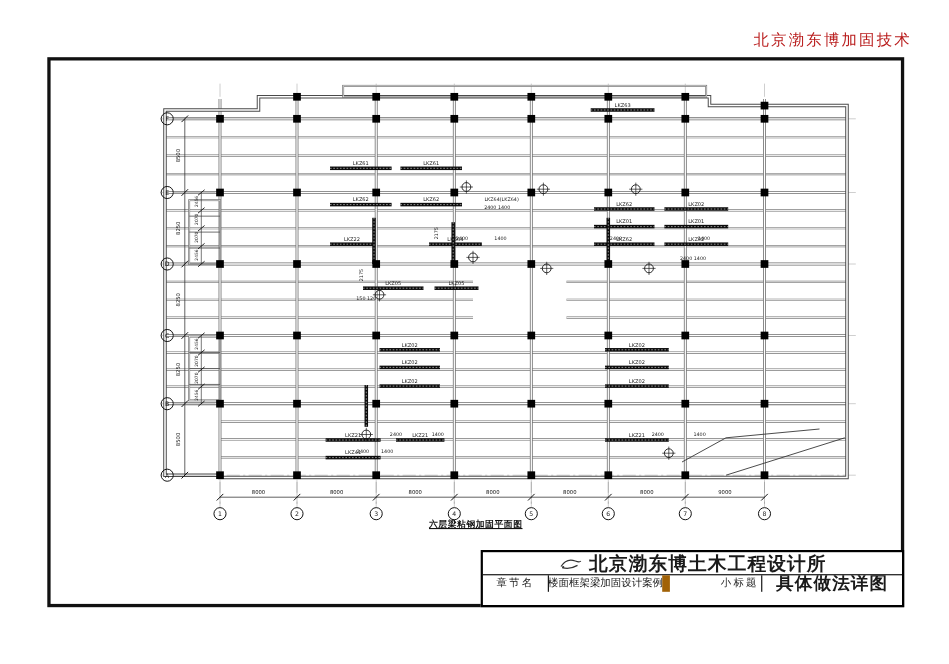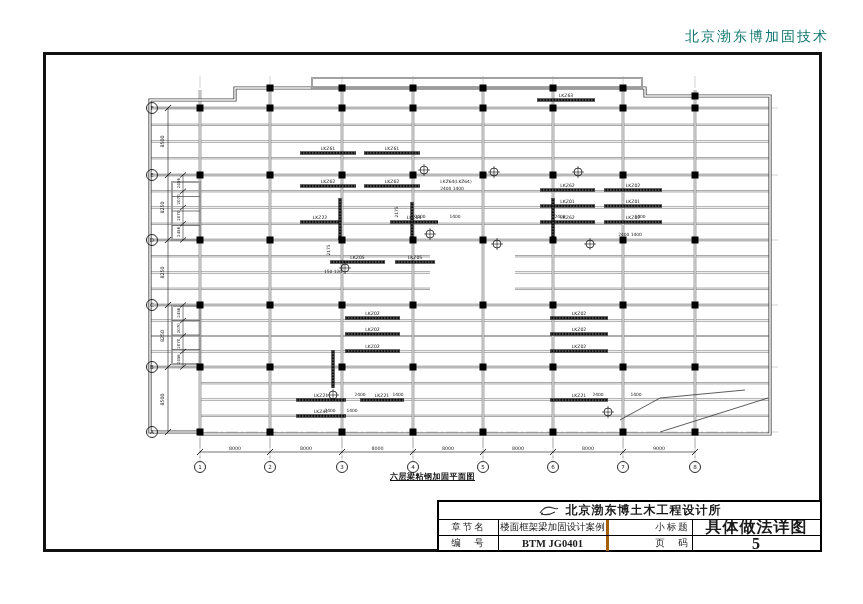--- a/index.html
+++ b/index.html
@@ -1,32 +1,32 @@
 <!DOCTYPE html>
 <html><head>
 <meta charset="utf-8">
 <style>
   html,body{margin:0;padding:0;background:#e8e8e8;}
   #page{position:relative;width:863px;height:604px;background:#ffffff;overflow:hidden;
         font-family:"Liberation Serif","DejaVu Serif",serif;color:#1a1a1a;}
-  #header-right{position:absolute;top:28px;right:34px;font-size:14px;letter-spacing:2px;color:#0f766e;}
+  #header-right{position:absolute;top:28px;right:34px;font-size:14px;letter-spacing:2px;color:#b91c1c;}
   #frame{position:absolute;left:43px;top:52px;width:779px;height:500px;border:3px solid #111;box-sizing:border-box;}
   #plan-svg{position:absolute;left:0;top:0;}
   #plan-caption{position:absolute;left:390px;top:471px;width:120px;text-align:left;
         font-size:8px;font-weight:bold;color:#111;text-decoration:underline;letter-spacing:0.5px;}
   
   #title-block{position:absolute;left:437px;top:500px;width:385px;height:52px;box-sizing:border-box;
         border:2px solid #000;background:#fff;display:flex;flex-direction:column;}
   #tb-company-row{height:20px;border-bottom:1px solid #000;display:flex;align-items:center;justify-content:center;gap:6px;}
-  #tb-company{font-size:12px;font-weight:bold;letter-spacing:1px;}
+  #tb-company{font-size:17px;font-weight:bold;letter-spacing:1px;}
   .tb-row{height:15px;display:flex;align-items:stretch;font-size:9.5px;}
   .tb-row + .tb-row{border-top:1px solid #000;}
   .tb-cell{display:flex;align-items:center;justify-content:center;box-sizing:border-box;white-space:nowrap;overflow:hidden;text-align:center;}
   .tb-c1{width:60px;border-right:1px solid #000;letter-spacing:2px;}
-  .tb-c2{width:110px;border-right:3px solid #a16207;}
+  .tb-c2{width:110px;border-right:7px solid #a16207;}
   .tb-c3{width:40px;border-right:1px solid #000;letter-spacing:2px;margin-left:44px;}
   .tb-c4{flex:1;font-weight:bold;font-size:16px;letter-spacing:1px;}
   .tb-val-bold{font-weight:bold;font-size:10.5px;}
 </style>
 </head>
 <body>
 
 <div id="page">
 
   <div id="header-right">北京渤东博加固技术</div>
@@ -432,21 +432,15 @@
         <circle cx="4" cy="9.5" r="1" fill="#333"></circle>
       </svg>
       <span id="tb-company">北京渤东博土木工程设计所</span>
     </div>
     <div class="tb-row">
       <div class="tb-cell tb-c1">章节名</div>
       <div class="tb-cell tb-c2">楼面框架梁加固设计案例</div>
       <div class="tb-cell tb-c3">小标题</div>
       <div class="tb-cell tb-c4">具体做法详图</div>
     </div>
-    <div class="tb-row">
-      <div class="tb-cell tb-c1">编　号</div>
-      <div class="tb-cell tb-c2 tb-val-bold">BTM JG0401</div>
-      <div class="tb-cell tb-c3">页　码</div>
-      <div class="tb-cell tb-c4">5</div>
-    </div>
   </div>
 
 </div>
 
 </body></html>

